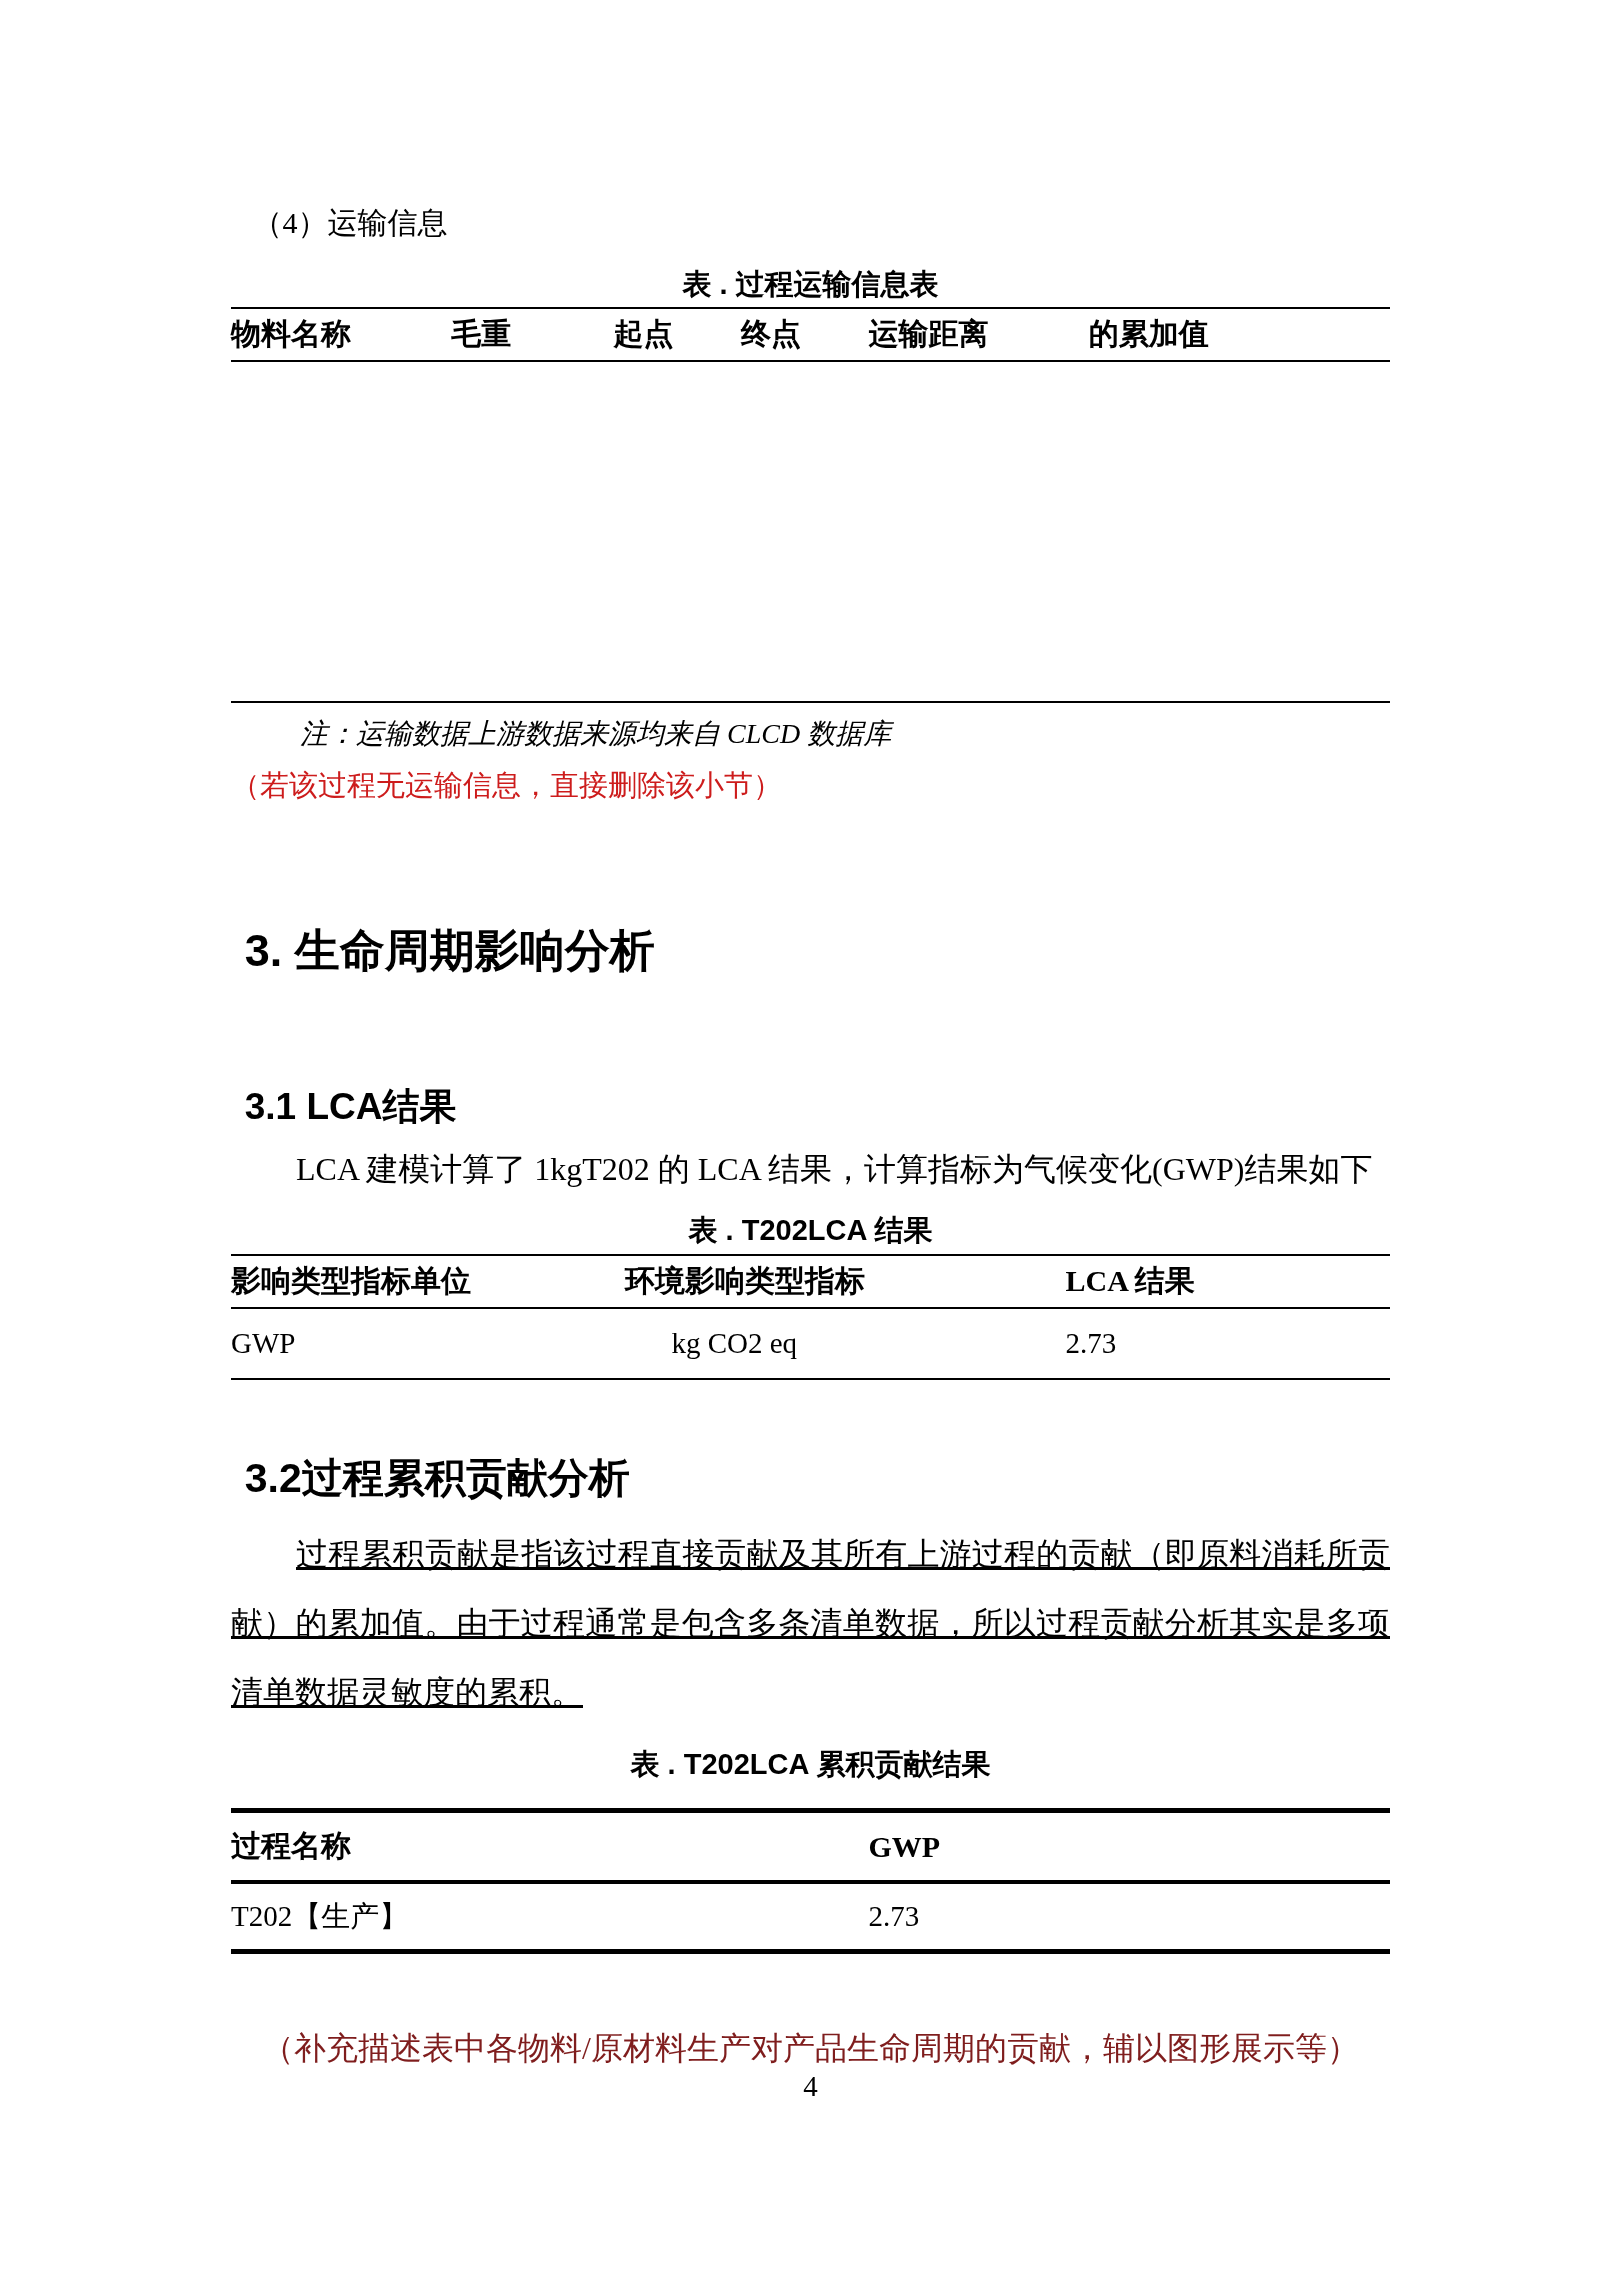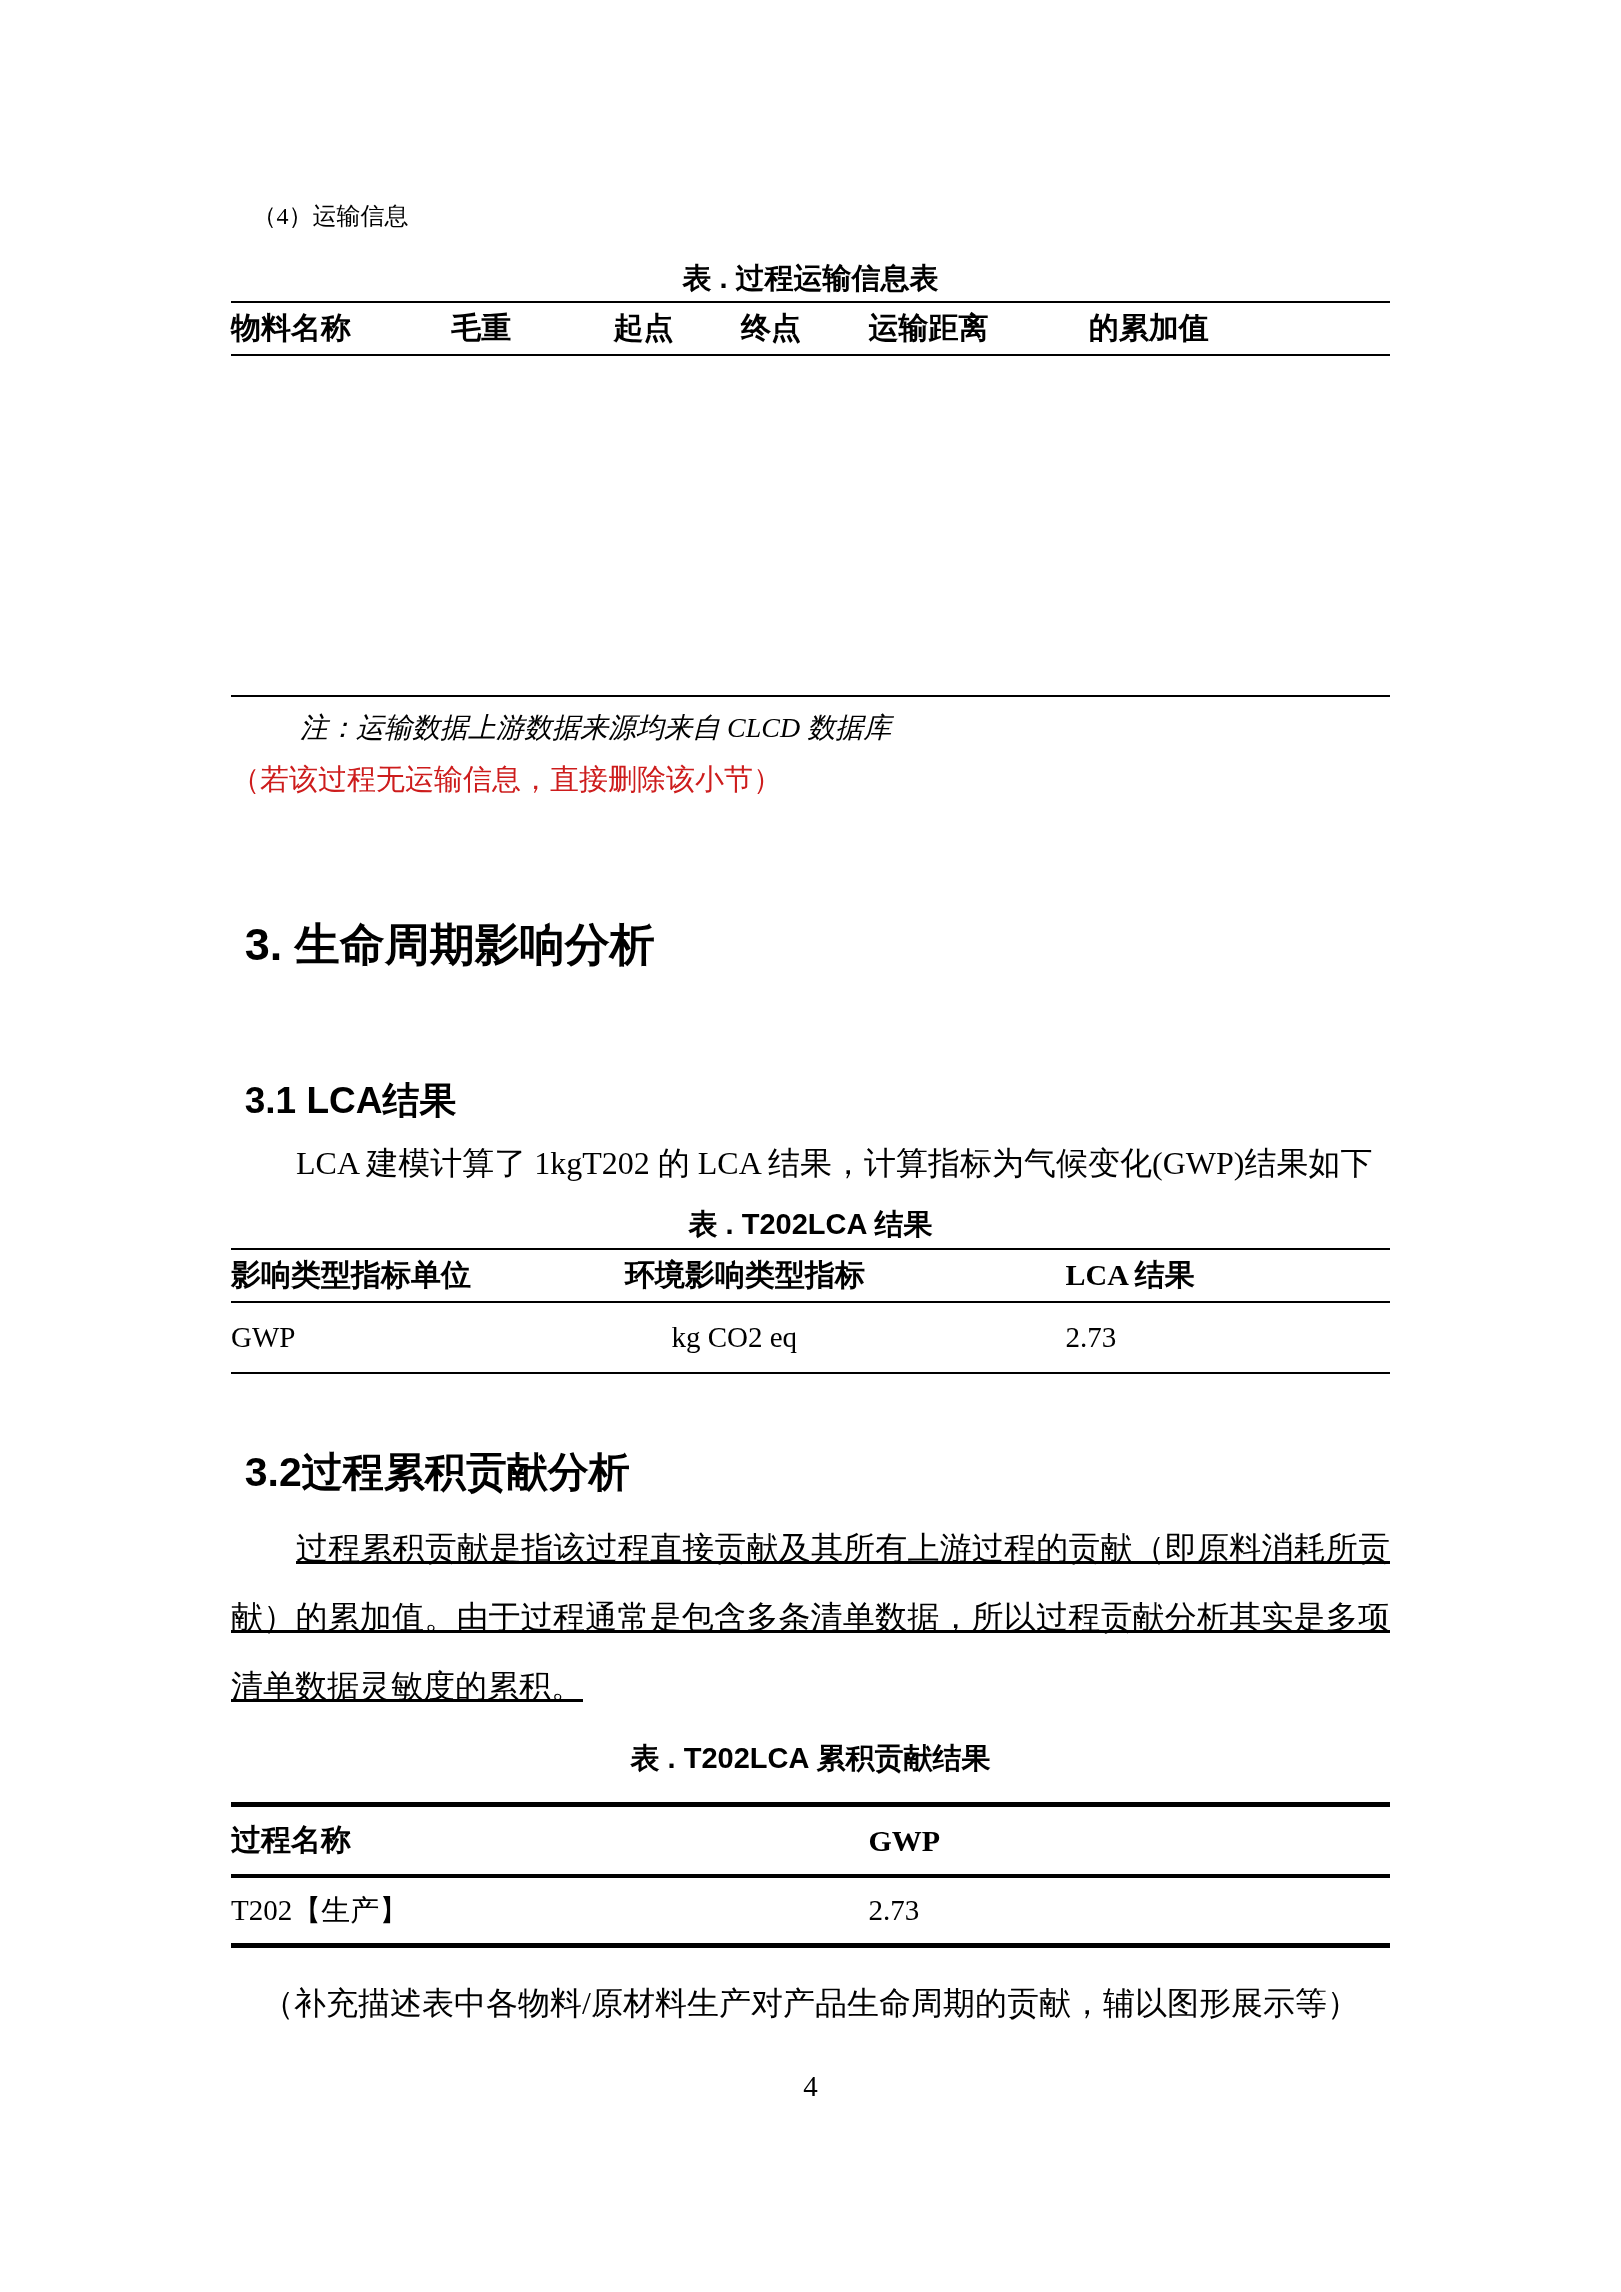--- a/index.html
+++ b/index.html
@@ -8,23 +8,23 @@
     width:1621px;height:2293px;
     background:#ffffff;
     color:#000;
     font-family:"Liberation Serif","DejaVu Serif",serif;
     overflow:hidden;
     margin:0 auto;
   }
   .content{padding:0 231px;}
   
   .h4{
-    margin:12px;padding-top:181px;margin-left:21.6px;
+    margin:18px;padding-top:181px;margin-left:21.6px;
     font-family:"Liberation Serif","DejaVu Serif",serif;
-    font-size:24px;font-weight:normal;line-height:47px;
+    font-size:30px;font-weight:normal;line-height:47px;
   }
   .h-sec{
     font-family:"Liberation Sans","DejaVu Sans",sans-serif;
     font-weight:bold;margin:16px;margin-left:13.7px;
   }
   .h3-main{padding-top:96px;font-size:45px;line-height:59px;}
   .h3-sub1{padding-top:86px;font-size:37px;line-height:49px;font-weight:600;}
   .h3-sub2{padding-top:57px;font-size:41px;line-height:51px;font-weight:600;}
   
   .caption{
@@ -57,22 +57,22 @@
   
   .note{
     margin-top:9.8px;margin-left:69px;
     font-size:28px;line-height:41px;font-style:italic;
   }
   .red-line{
     color:#cd1c1c;font-size:29px;line-height:47px;
     margin-top:7.8px;white-space:nowrap;
   }
   .red-line-bottom{
-    color:#000000;font-size:32px;line-height:47px;
-    margin-top:32px;white-space:nowrap;text-align:center;
+    color:#7f1d1d;font-size:32px;line-height:47px;
+    margin-top:71px;white-space:nowrap;text-align:center;
   }
   .para{
     font-size:32px;margin:0;
   }
   .para-1line{
     margin-top:15.7px;line-height:45px;text-indent:65px;
   }
   .para-just{
     margin-top:13.7px;line-height:69px;text-indent:65px;
     text-align:justify;

